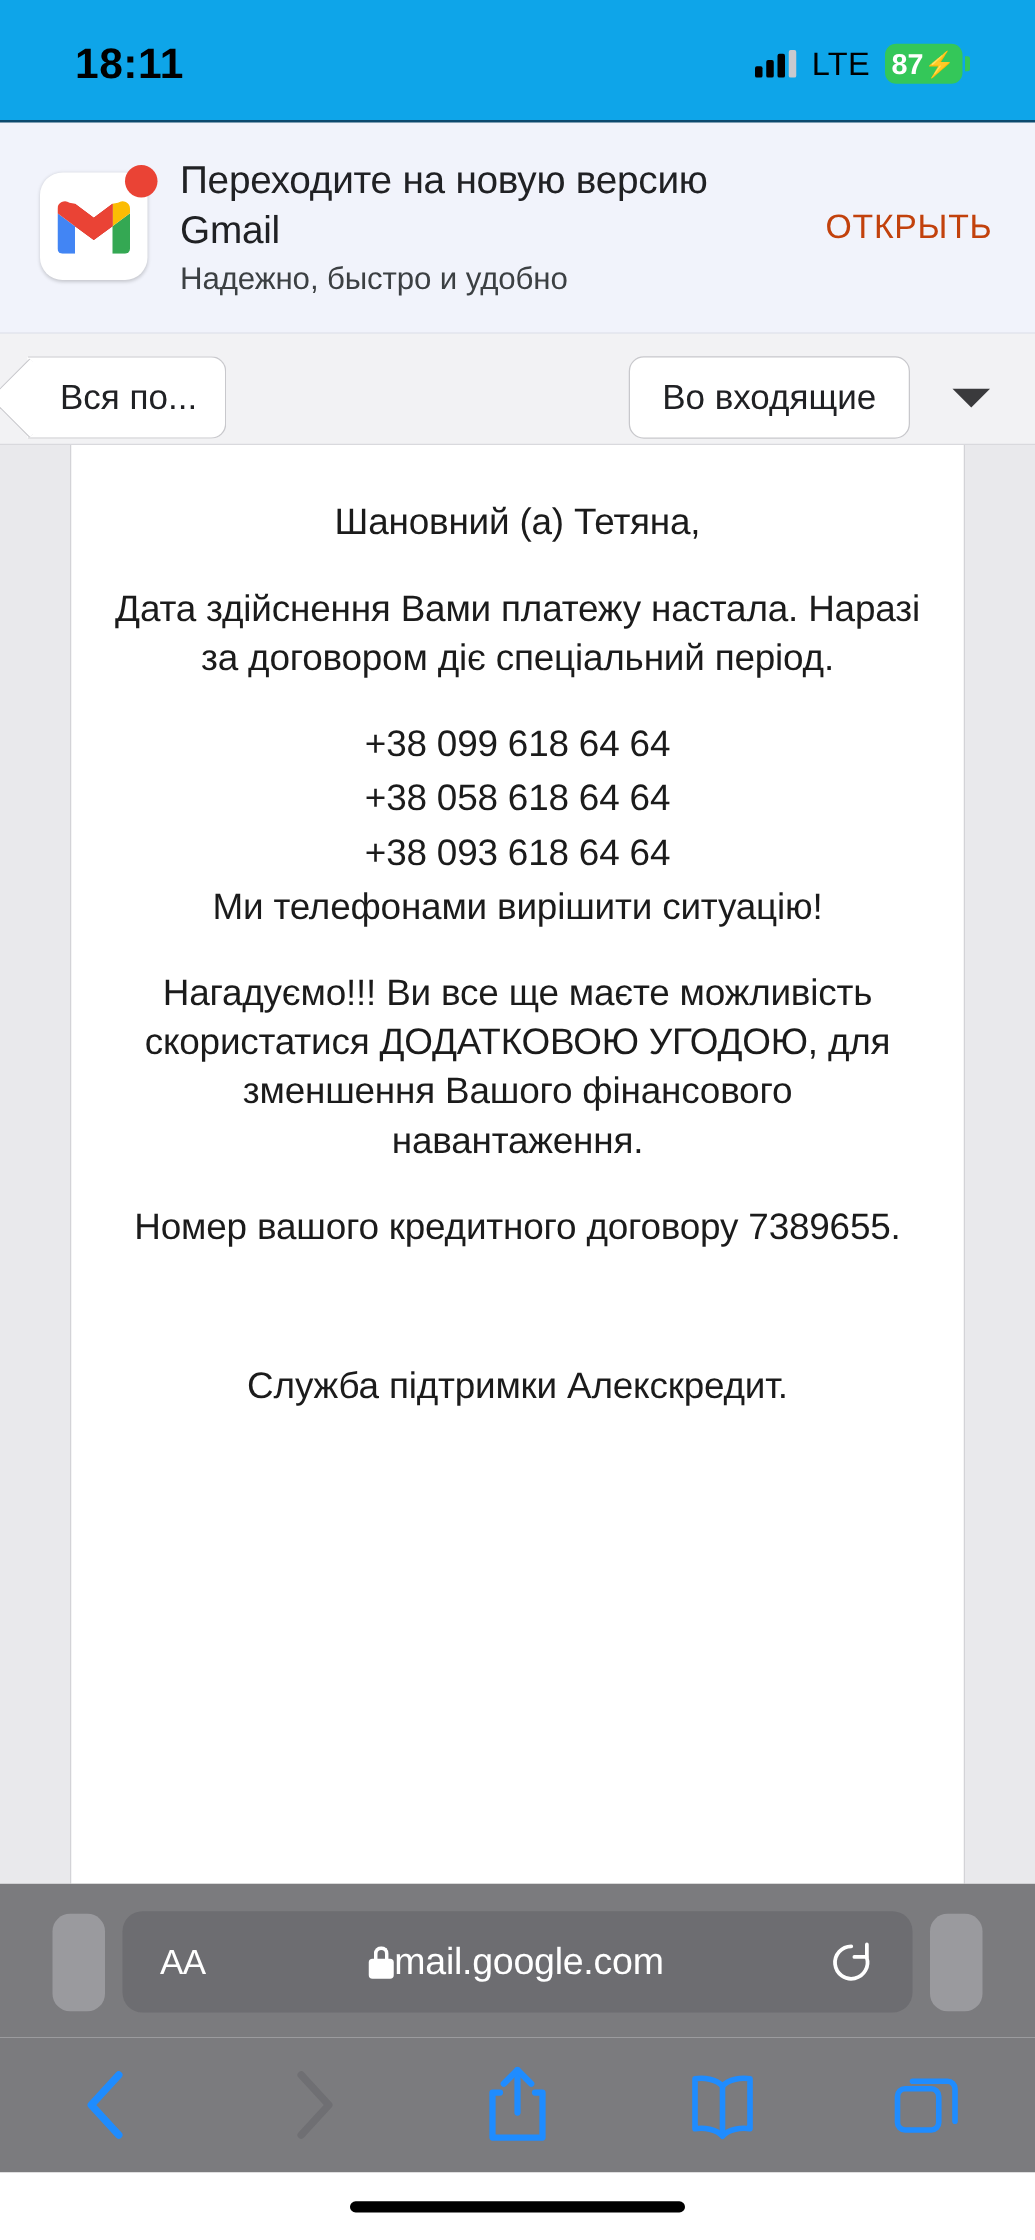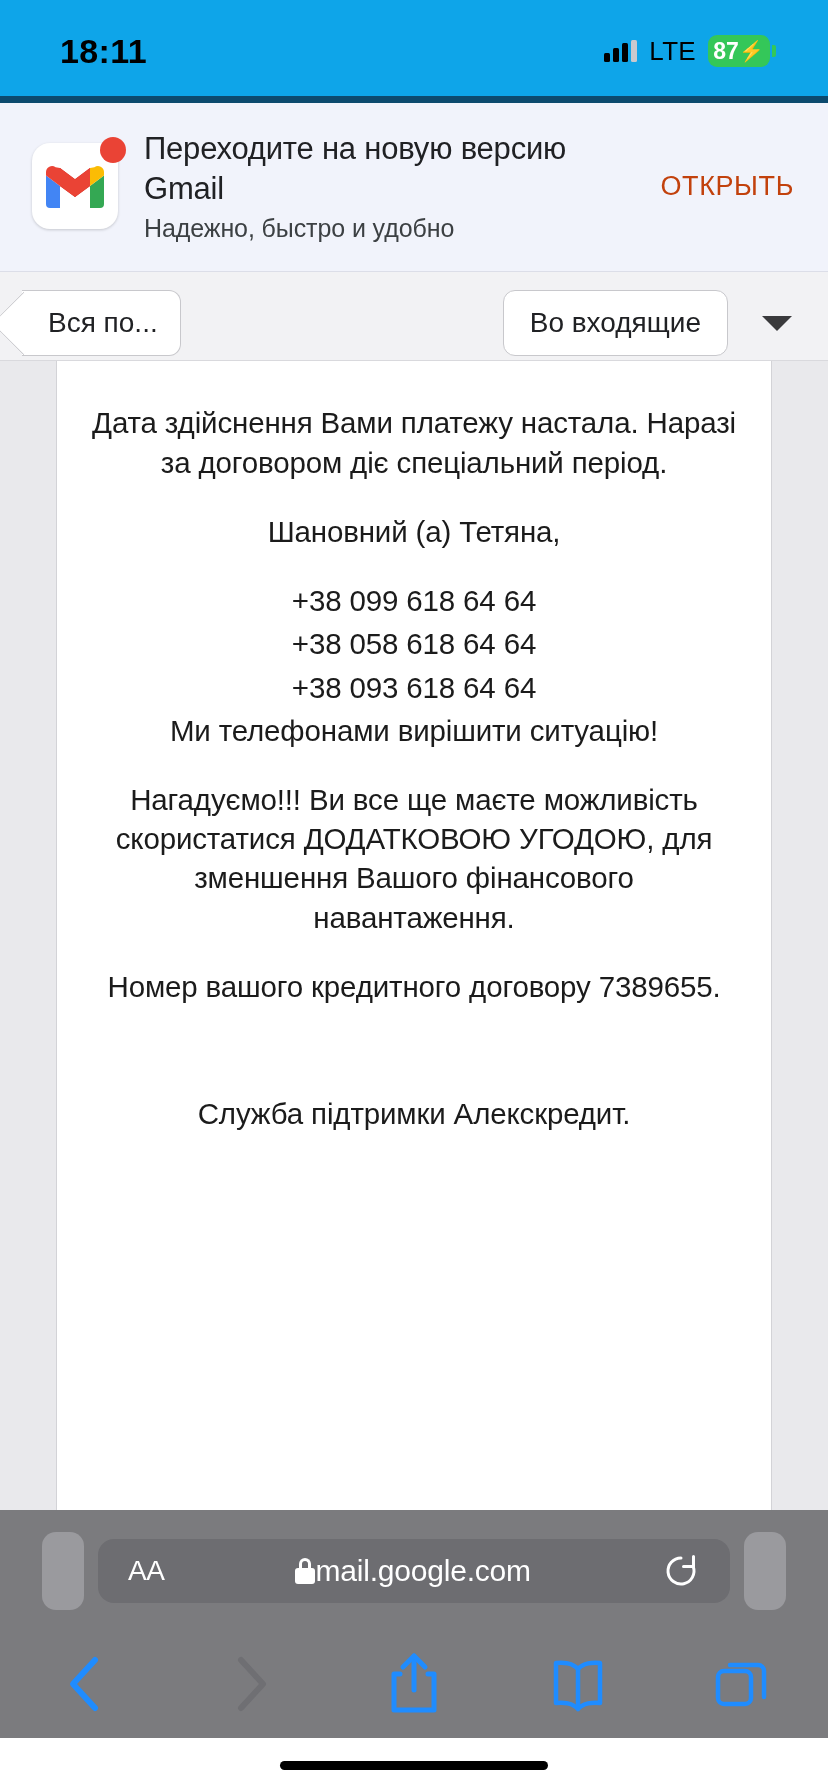--- a/index.html
+++ b/index.html
@@ -88,21 +88,21 @@
     height: 12px;
     background: #34c759;
     border-radius: 0 2px 2px 0;
   }
   .battery .bolt { font-size: 20px; }
 
   
   .promo {
     flex: 0 0 auto;
     background: #f1f3fb;
-    border-top: 7px solid #0c4a6e;
+    border-top: 2px solid #0c4a6e;
     border-bottom: 1px solid #dcdee8;
     display: flex;
     align-items: center;
     padding: 26px 34px 28px 32px;
     gap: 26px;
   }
   .promo-icon-wrap { position: relative; flex: 0 0 auto; }
   .gmail-tile {
     width: 86px;
     height: 86px;
@@ -245,21 +245,21 @@
     width: 42px;
     height: 78px;
     background: #9a9a9e;
     border-radius: 14px;
   }
   .tab-edge.left { margin-right: 14px; }
   .tab-edge.right { margin-left: 14px; }
   .url-pill {
     flex: 0 0 auto;
     width: 632px;
-    height: 64px;
+    height: 81px;
     background: #6d6d71;
     border-radius: 16px;
     display: flex;
     align-items: center;
     padding: 0 30px;
     color: #ffffff;
   }
   .aa-btn {
     font-size: 28px;
     letter-spacing: -0.5px;
@@ -361,22 +361,22 @@
       <span>Вся по...</span>
     </div>
     <div class="folder-chip">
       <span>Во входящие</span>
     </div>
     <div class="caret"></div>
   </div>
 
   <div class="content">
     <div class="paper">
+      <p>Шановний (а) Тетяна,</p>
       <p>Дата здійснення Вами платежу настала. Наразі за договором діє спеціальний період.</p>
-      <p>Шановний (а) Тетяна,</p>
       <p class="phone">+38 099 618 64 64</p>
       <p class="phone">+38 058 618 64 64</p>
       <p class="phone">+38 093 618 64 64</p>
       <p>Ми телефонами вирішити ситуацію!</p>
       <p>Нагадуємо!!! Ви все ще маєте можливість скористатися ДОДАТКОВОЮ УГОДОЮ, для зменшення Вашого фінансового навантаження.</p>
       <p>Номер вашого кредитного договору 7389655.</p>
       <div class="gap-big"></div>
       <p>Служба підтримки Алекскредит.</p>
     </div>
   </div>

